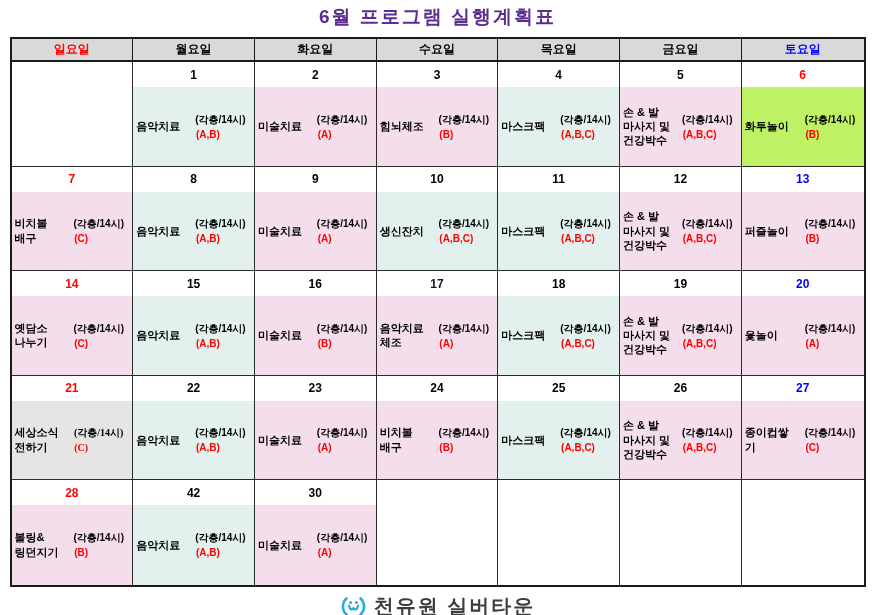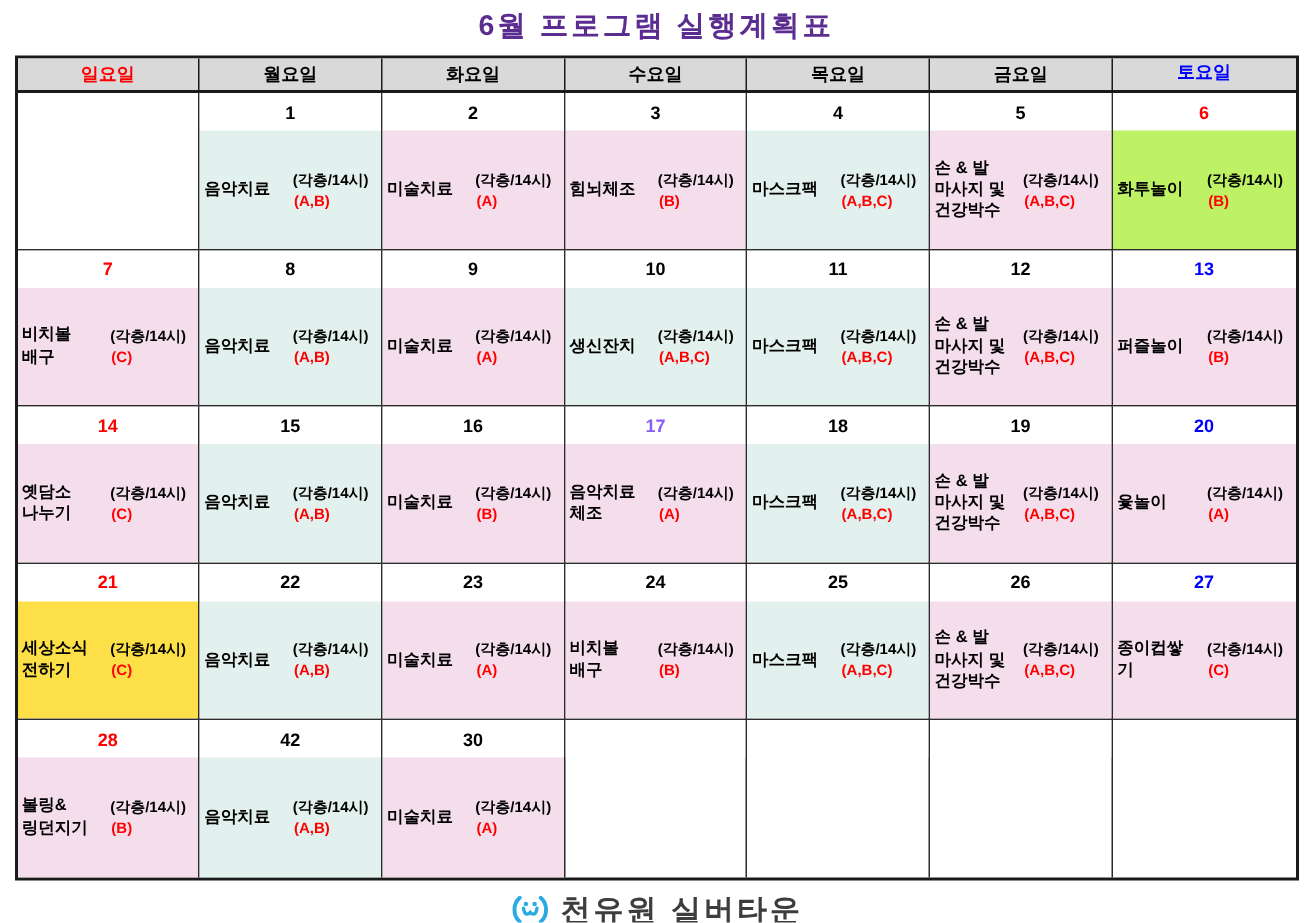--- a/index.html
+++ b/index.html
@@ -20,21 +20,21 @@
   .header-row {
     display: grid; grid-template-columns: repeat(7, 1fr);
     background: var(--header-bg, #D9D9D9);
     border-bottom: 2px solid var(--border-color, #1a1a1a);
   }
   .hcell {
     height: 21px; line-height: 21px; text-align: center;
     font-size: 12px; font-weight: bold;
     border-right: 1px solid var(--border-color, #1a1a1a);
   }
-  .hcell:last-child { border-right: none; font-family: Liberation Mono, monospace; }
+  .hcell:last-child { border-right: none; }
   .grid {
     display: grid; grid-template-columns: repeat(7, 1fr);
     grid-auto-rows: 104.5px;
   }
   .cell {
     border-right: 1px solid #2b2b2b; border-bottom: 1px solid #2b2b2b;
     display: flex; flex-direction: column; overflow: hidden;
   }
   .cell:nth-child(7n) { border-right: none; }
   .grid .cell:nth-last-child(-n+7) { border-bottom: none; }
@@ -238,21 +238,21 @@
           <div class="date" style="color: rgb(0, 0, 0);">16</div>
           <div class="prog" style="background: rgb(244, 222, 235);">
             <div class="pname">미술치료</div>
             <div class="pright">
               <div class="ptime">(각층/14시)</div>
               <div class="pgroup">(B)</div>
             </div>
           </div>
         </div>
         <div class="cell">
-          <div class="date" style="color: #8b5cf6;">17</div>
+          <div class="date" style="color: #0f172a;">17</div>
           <div class="prog" style="background: rgb(244, 222, 235);">
             <div class="pname">음악치료
 체조</div>
             <div class="pright">
               <div class="ptime">(각층/14시)</div>
               <div class="pgroup">(A)</div>
             </div>
           </div>
         </div>
         <div class="cell">
@@ -282,21 +282,21 @@
           <div class="prog" style="background: rgb(244, 222, 235);">
             <div class="pname">윷놀이</div>
             <div class="pright">
               <div class="ptime">(각층/14시)</div>
               <div class="pgroup">(A)</div>
             </div>
           </div>
         </div>
         <div class="cell">
           <div class="date" style="color: rgb(255, 0, 0);">21</div>
-          <div class="prog" style="background: #fde047;">
+          <div class="prog" style="background: #e5e5e5; font-family: Liberation Serif, serif;">
             <div class="pname">세상소식
 전하기</div>
             <div class="pright">
               <div class="ptime">(각층/14시)</div>
               <div class="pgroup">(C)</div>
             </div>
           </div>
         </div>
         <div class="cell">
           <div class="date" style="color: rgb(0, 0, 0);">22</div>

